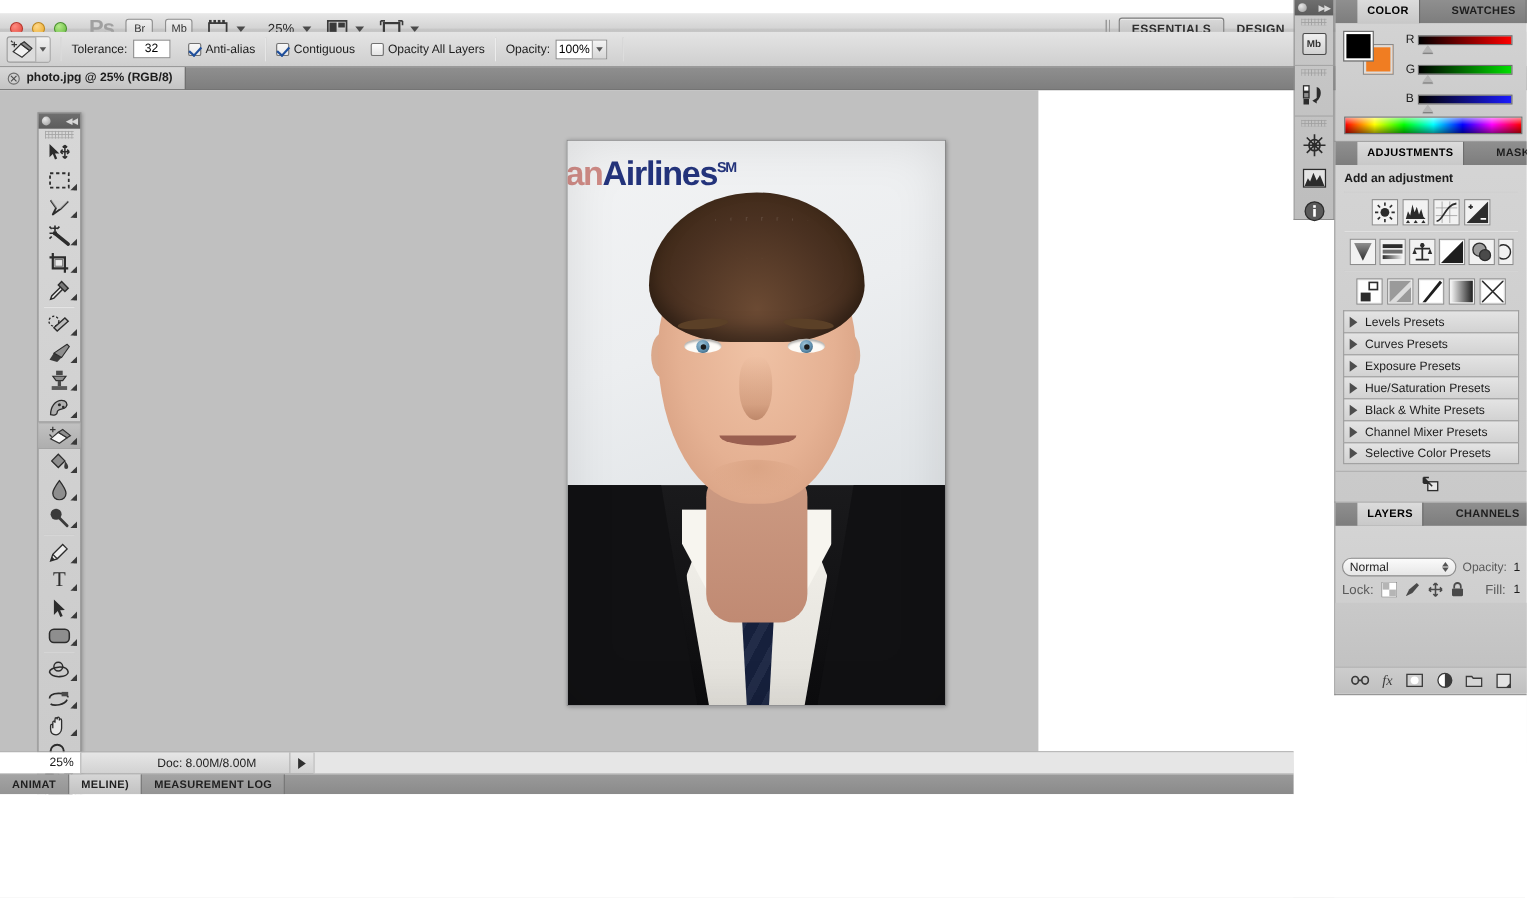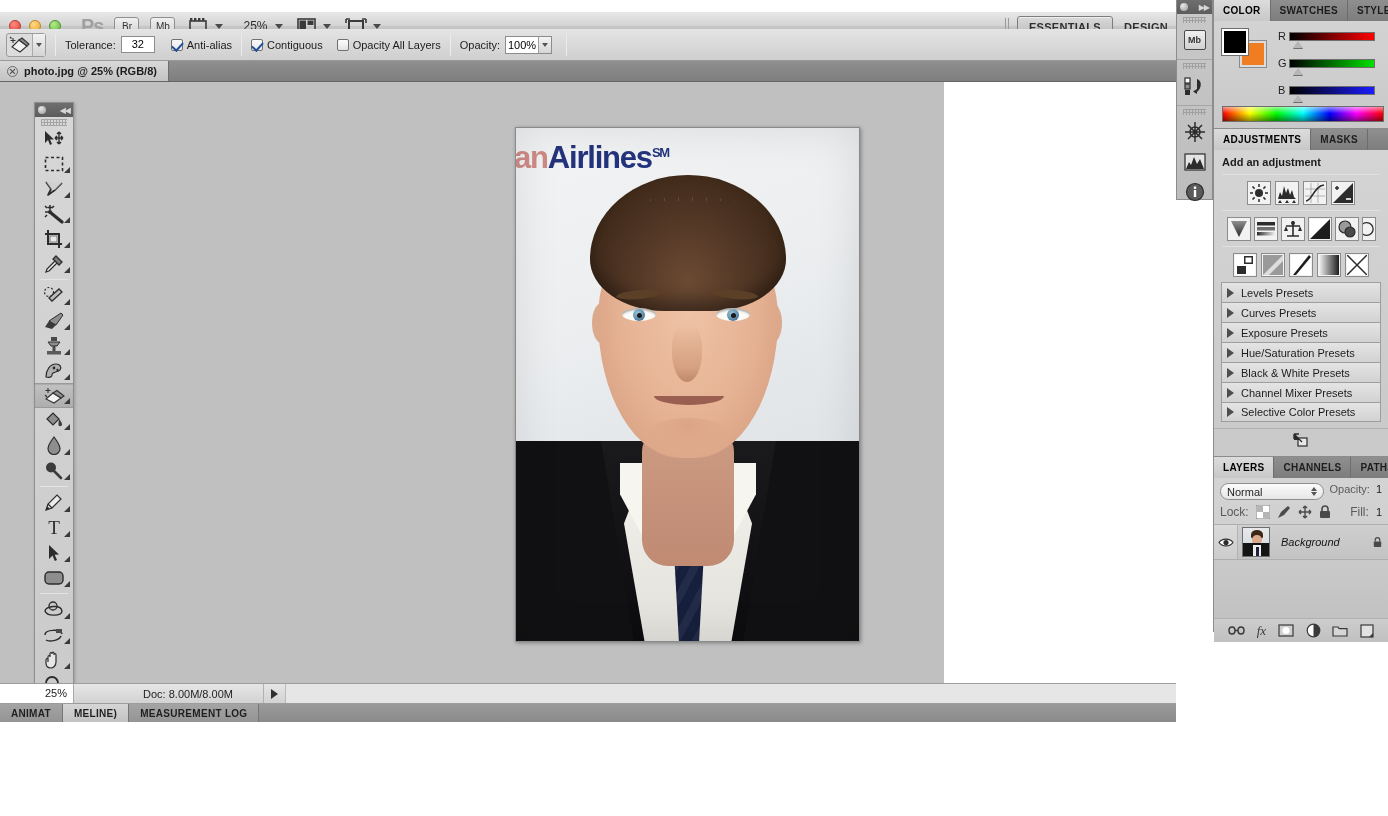--- a/index.html
+++ b/index.html
@@ -300,21 +300,21 @@
     background:linear-gradient(to bottom,#f0f0f0,#d2d2d2);
     display:flex;align-items:center;justify-content:center;font-size:9px;font-weight:bold;color:#333; }
 
   
   .rightcol { position:absolute; right:0; top:0; width:175px; height:816px; }
 
   .pg { background: linear-gradient(to bottom,#d5d5d5,#c9c9c9);
     border-left:1px solid #8c8c8c; border-bottom:1px solid #8c8c8c; }
   .tabstrip { display:flex; height:21px; background:linear-gradient(to bottom,#8f8f8f,#7d7d7d); }
   .ptab { display:flex;align-items:center;padding:0 9px; font-size:10px; font-weight:bold;
-    color:#1d1d1d; letter-spacing:.3px; border-right:1px solid #6d6d6d; }
+    color:#1d1d1d; letter-spacing:.3px; border-right:1px solid #6d6d6d;margin-left:20px; }
   .ptab.active { background: linear-gradient(to bottom,#dcdcdc,#c8c8c8); color:#000; }
   .ptab-fill { flex:1; }
 
   
   .colorpanel { height: 107px; position:relative; padding: 7px 0 0 8px; }
   .cp-fg { position:absolute; left:8px; top:8px; width:26px;height:26px;background:#000;
     border:2px solid #fff; box-shadow:0 0 0 1px #6e6e6e; z-index:2; }
   .cp-bg { position:absolute; left:26px; top:20px; width:26px;height:26px;background:#f07d22;
     border:2px solid #dcdcdc; box-shadow:0 0 0 1px #8a8a8a; z-index:1; }
   .sliderrow { position:absolute; left:64px; display:flex; align-items:center; }
@@ -345,21 +345,21 @@
     background: linear-gradient(to bottom,#e4e4e4,#d2d2d2);
     border:1px solid #9e9e9e; border-bottom:none; font-size:11px; color:#1c1c1c; font-weight:500;
   }
   .preset:last-child { border-bottom:1px solid #9e9e9e; }
   .p-tri { width:0;height:0;border-top:5px solid transparent;border-bottom:5px solid transparent;border-left:7px solid #4d4d4d; }
   .adj-foot { height:22px; display:flex; align-items:center; justify-content:center;
     border-top:1px solid #b0b0b0; margin-top:6px; }
 
   
   .layerpanel { height: 175px; }
-  .lp-row { display:flex; align-items:flex-start; padding: 5px 6px 3px; gap:6px; }
+  .lp-row { display:flex; align-items:center; padding: 5px 6px 3px; gap:6px;margin-top:24px; }
   .blendsel {
     flex:1; height:17px; border:1px solid #8f8f8f; border-radius:9px;
     background: linear-gradient(to bottom,#fbfbfb,#e6e6e6);
     display:flex;align-items:center; padding: 0 6px; font-size:11px; color:#1f1f1f;
     justify-content: space-between;
   }
   .spin { display:flex; flex-direction:column; gap:1px; }
   .spin i { width:0;height:0;border-left:3px solid transparent;border-right:3px solid transparent; display:block; }
   .spin i.u { border-bottom:4px solid #555; }
   .spin i.d { border-top:4px solid #555; }
@@ -1064,43 +1064,20 @@
         <span>
           <svg width="12" height="14" viewBox="0 0 12 14">
               <path d="M3,6 L3,4 A3,3 0 0 1 9,4 L9,6" fill="none" stroke="#4a4a4a" stroke-width="1.6"></path>
           <rect x="1" y="6" width="10" height="7" rx="1" fill="#4a4a4a"></rect>
             </svg>
         </span>
         <span class="lab" style="margin-left:auto">Fill:</span>
         <span class="lp-opv">1</span>
       </div>
 
-      <div class="layer-item">
-        <span class="eye-cell">
-          <svg width="16" height="11" viewBox="0 0 16 11">
-            <path d="M1,5.5 C4,1 12,1 15,5.5 C12,10 4,10 1,5.5 Z" fill="#fff" stroke="#2c2c2c" stroke-width="1.1"></path>
-            <circle cx="8" cy="5.5" r="2.6" fill="#2c2c2c"></circle>
-          </svg>
-        </span>
-        <span class="lthumb">
-          <i style="position:absolute;inset:0;background:linear-gradient(to bottom,#e7e9eb 0%,#dfe2e4 40%,#cfd3d6 100%)"></i>
-          <i style="position:absolute;left:8px;top:2px;width:12px;height:9px;background:#3a2716;border-radius:50% 50% 30% 30%"></i>
-          <i style="position:absolute;left:9px;top:7px;width:10px;height:10px;background:#dba98c;border-radius:48%"></i>
-          <i style="position:absolute;left:0;bottom:0;width:28px;height:13px;background:#141416"></i>
-          <i style="position:absolute;left:10px;bottom:0;width:8px;height:11px;background:#efeee8"></i>
-          <i style="position:absolute;left:12.5px;bottom:0;width:3px;height:9px;background:#1b2240"></i>
-        </span>
-        <span class="lname">Background</span>
-        <span class="lock-ic">
-          <svg width="9" height="11" viewBox="0 0 9 11">
-              <path d="M2.2,4.5 L2.2,3 A2.3,2.3 0 0 1 6.8,3 L6.8,4.5" fill="none" stroke="#4a4a4a" stroke-width="1.2"></path>
-          <rect x="0.8" y="4.5" width="7.4" height="5.5" rx=".8" fill="#4a4a4a"></rect>
-            </svg>
-        </span>
-      </div>
 
       <div class="layer-empty"></div>
 
       <div class="lp-foot">
         <span>
           <svg width="17" height="11" viewBox="0 0 17 11">
               <g fill="none" stroke="#3a3a3a" stroke-width="1.5">
           <path d="M7,5.5 L10,5.5"></path>
                 <rect x="1" y="2" width="6" height="7" rx="3.5"></rect>
                 <rect x="10" y="2" width="6" height="7" rx="3.5"></rect>

